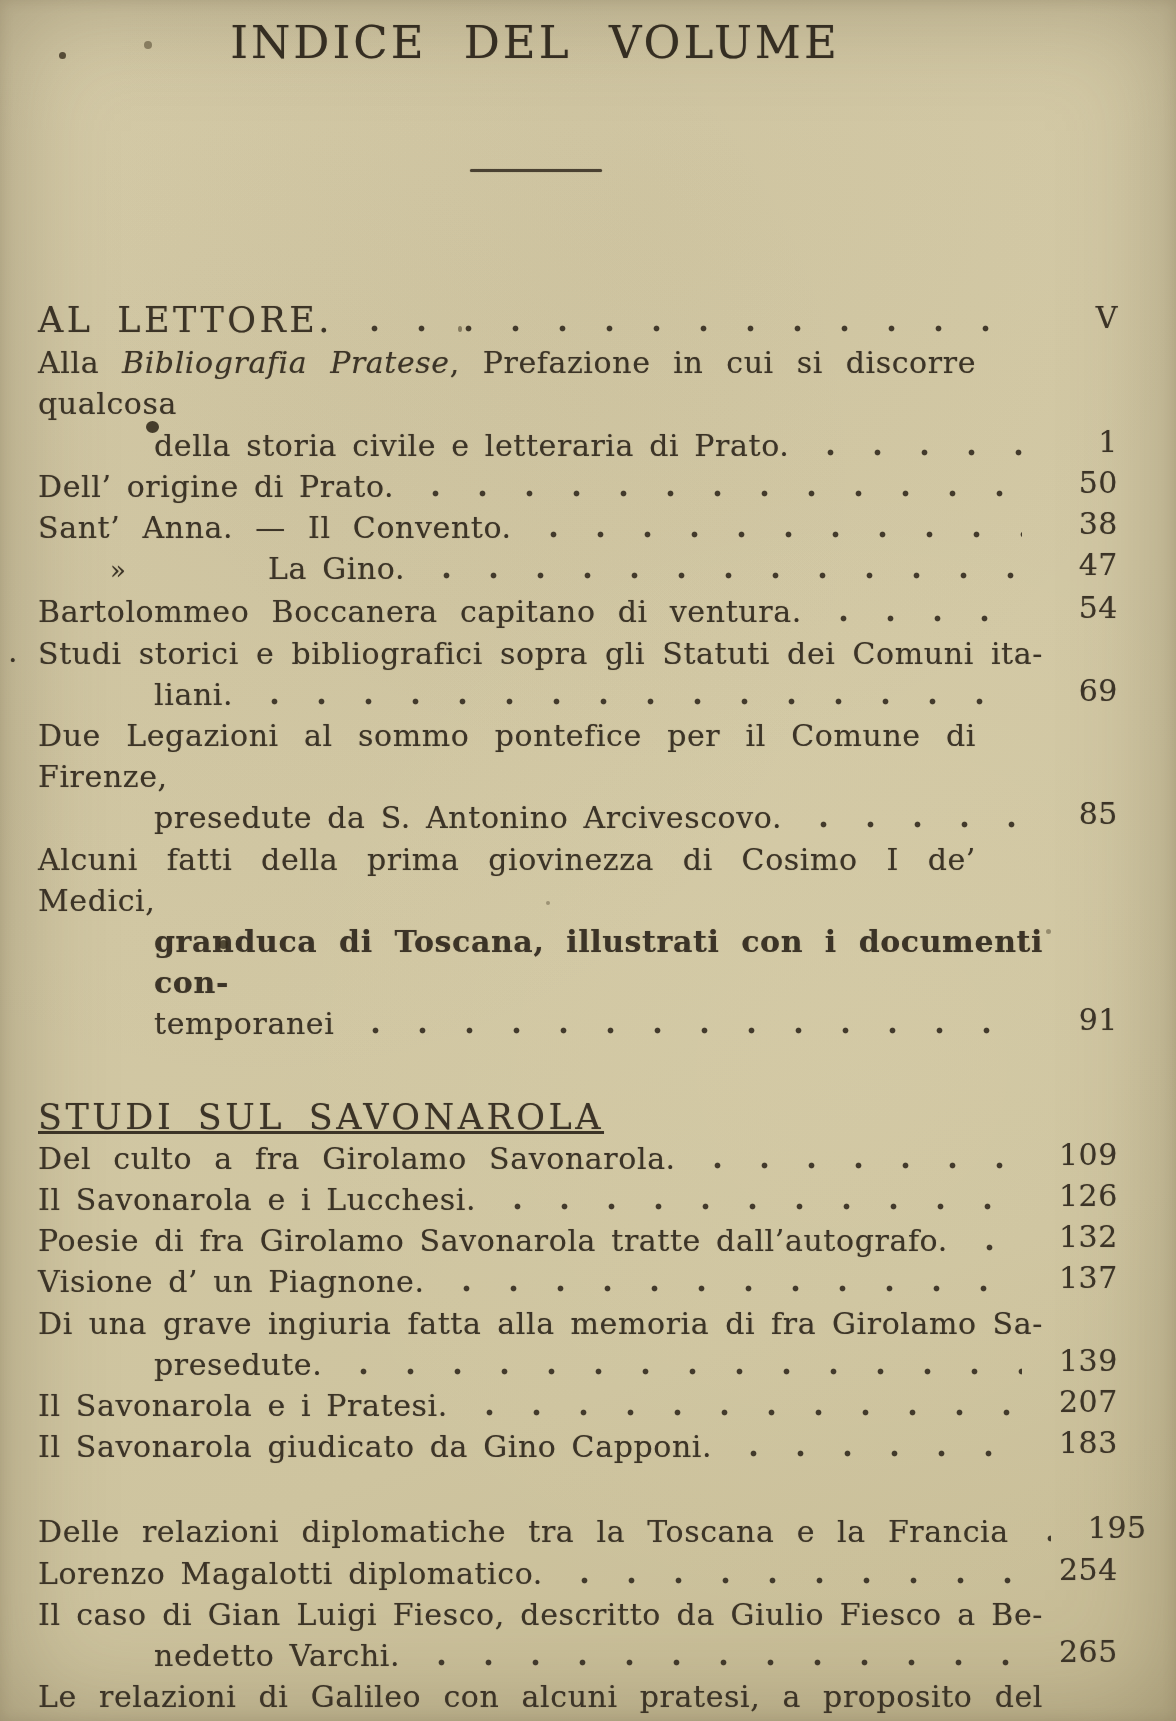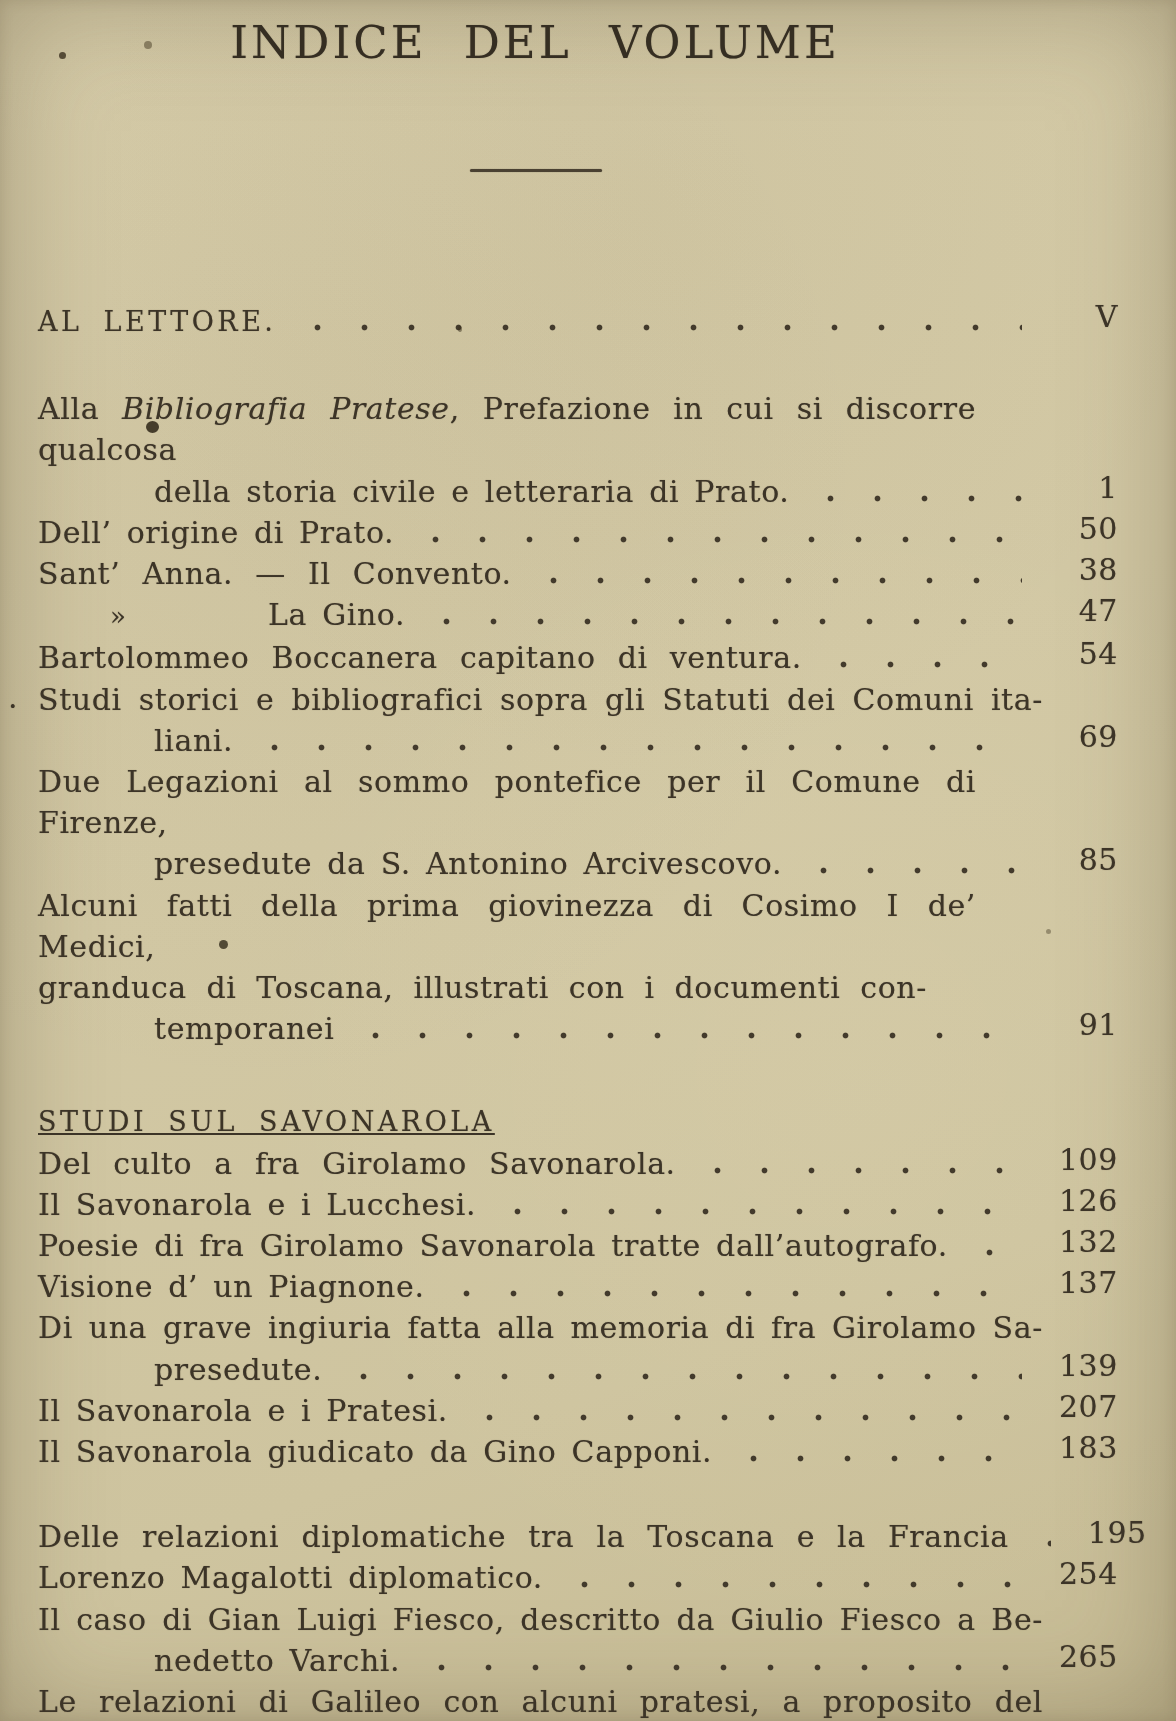--- a/index.html
+++ b/index.html
@@ -45,24 +45,24 @@
     letter-spacing: 0.6px; word-spacing: 5px;
   }
   .row { display: flex; align-items: baseline; position: relative; }
   .row:not(.just) .txt { white-space: nowrap; }
   .ind1:not(.just) { padding-left: 116px; }
   .just {
     display: block; width: 1005px;
     text-align: justify; text-align-last: justify;
   }
   .just.just-sm { width: 938px; }
-  .just.ind1 { width: 889px; padding-left: 0; }
-  .caps .txt { font-size: 27px; letter-spacing: 3.5px; word-spacing: 9px; }
+  .just.ind1 { width: 889px; margin-left: 116px; padding-left: 0; font-weight: bold; }
+  .caps .txt { font-size: 35px; letter-spacing: 3.5px; word-spacing: 9px; }
   .sp .txt { word-spacing: 12px; }
-  .g1 { margin-top: 46px; }
+  .g1 { }
   .g2 { margin-top: 52px; text-decoration: underline; }
   .g3 { margin-top: 44px; justify-content: space-between; }
   .marker {
     display: inline-block; margin-left: 72px; width: 158px;
     font-size: 26px; flex: 0 0 auto;
   }
   .lead-mark { position: absolute; left: -30px; top: -2px; }
   .leader {
     flex: 1 1 30px; min-width: 28px; height: 7px;
     margin: 0 16px 2px 14px;

